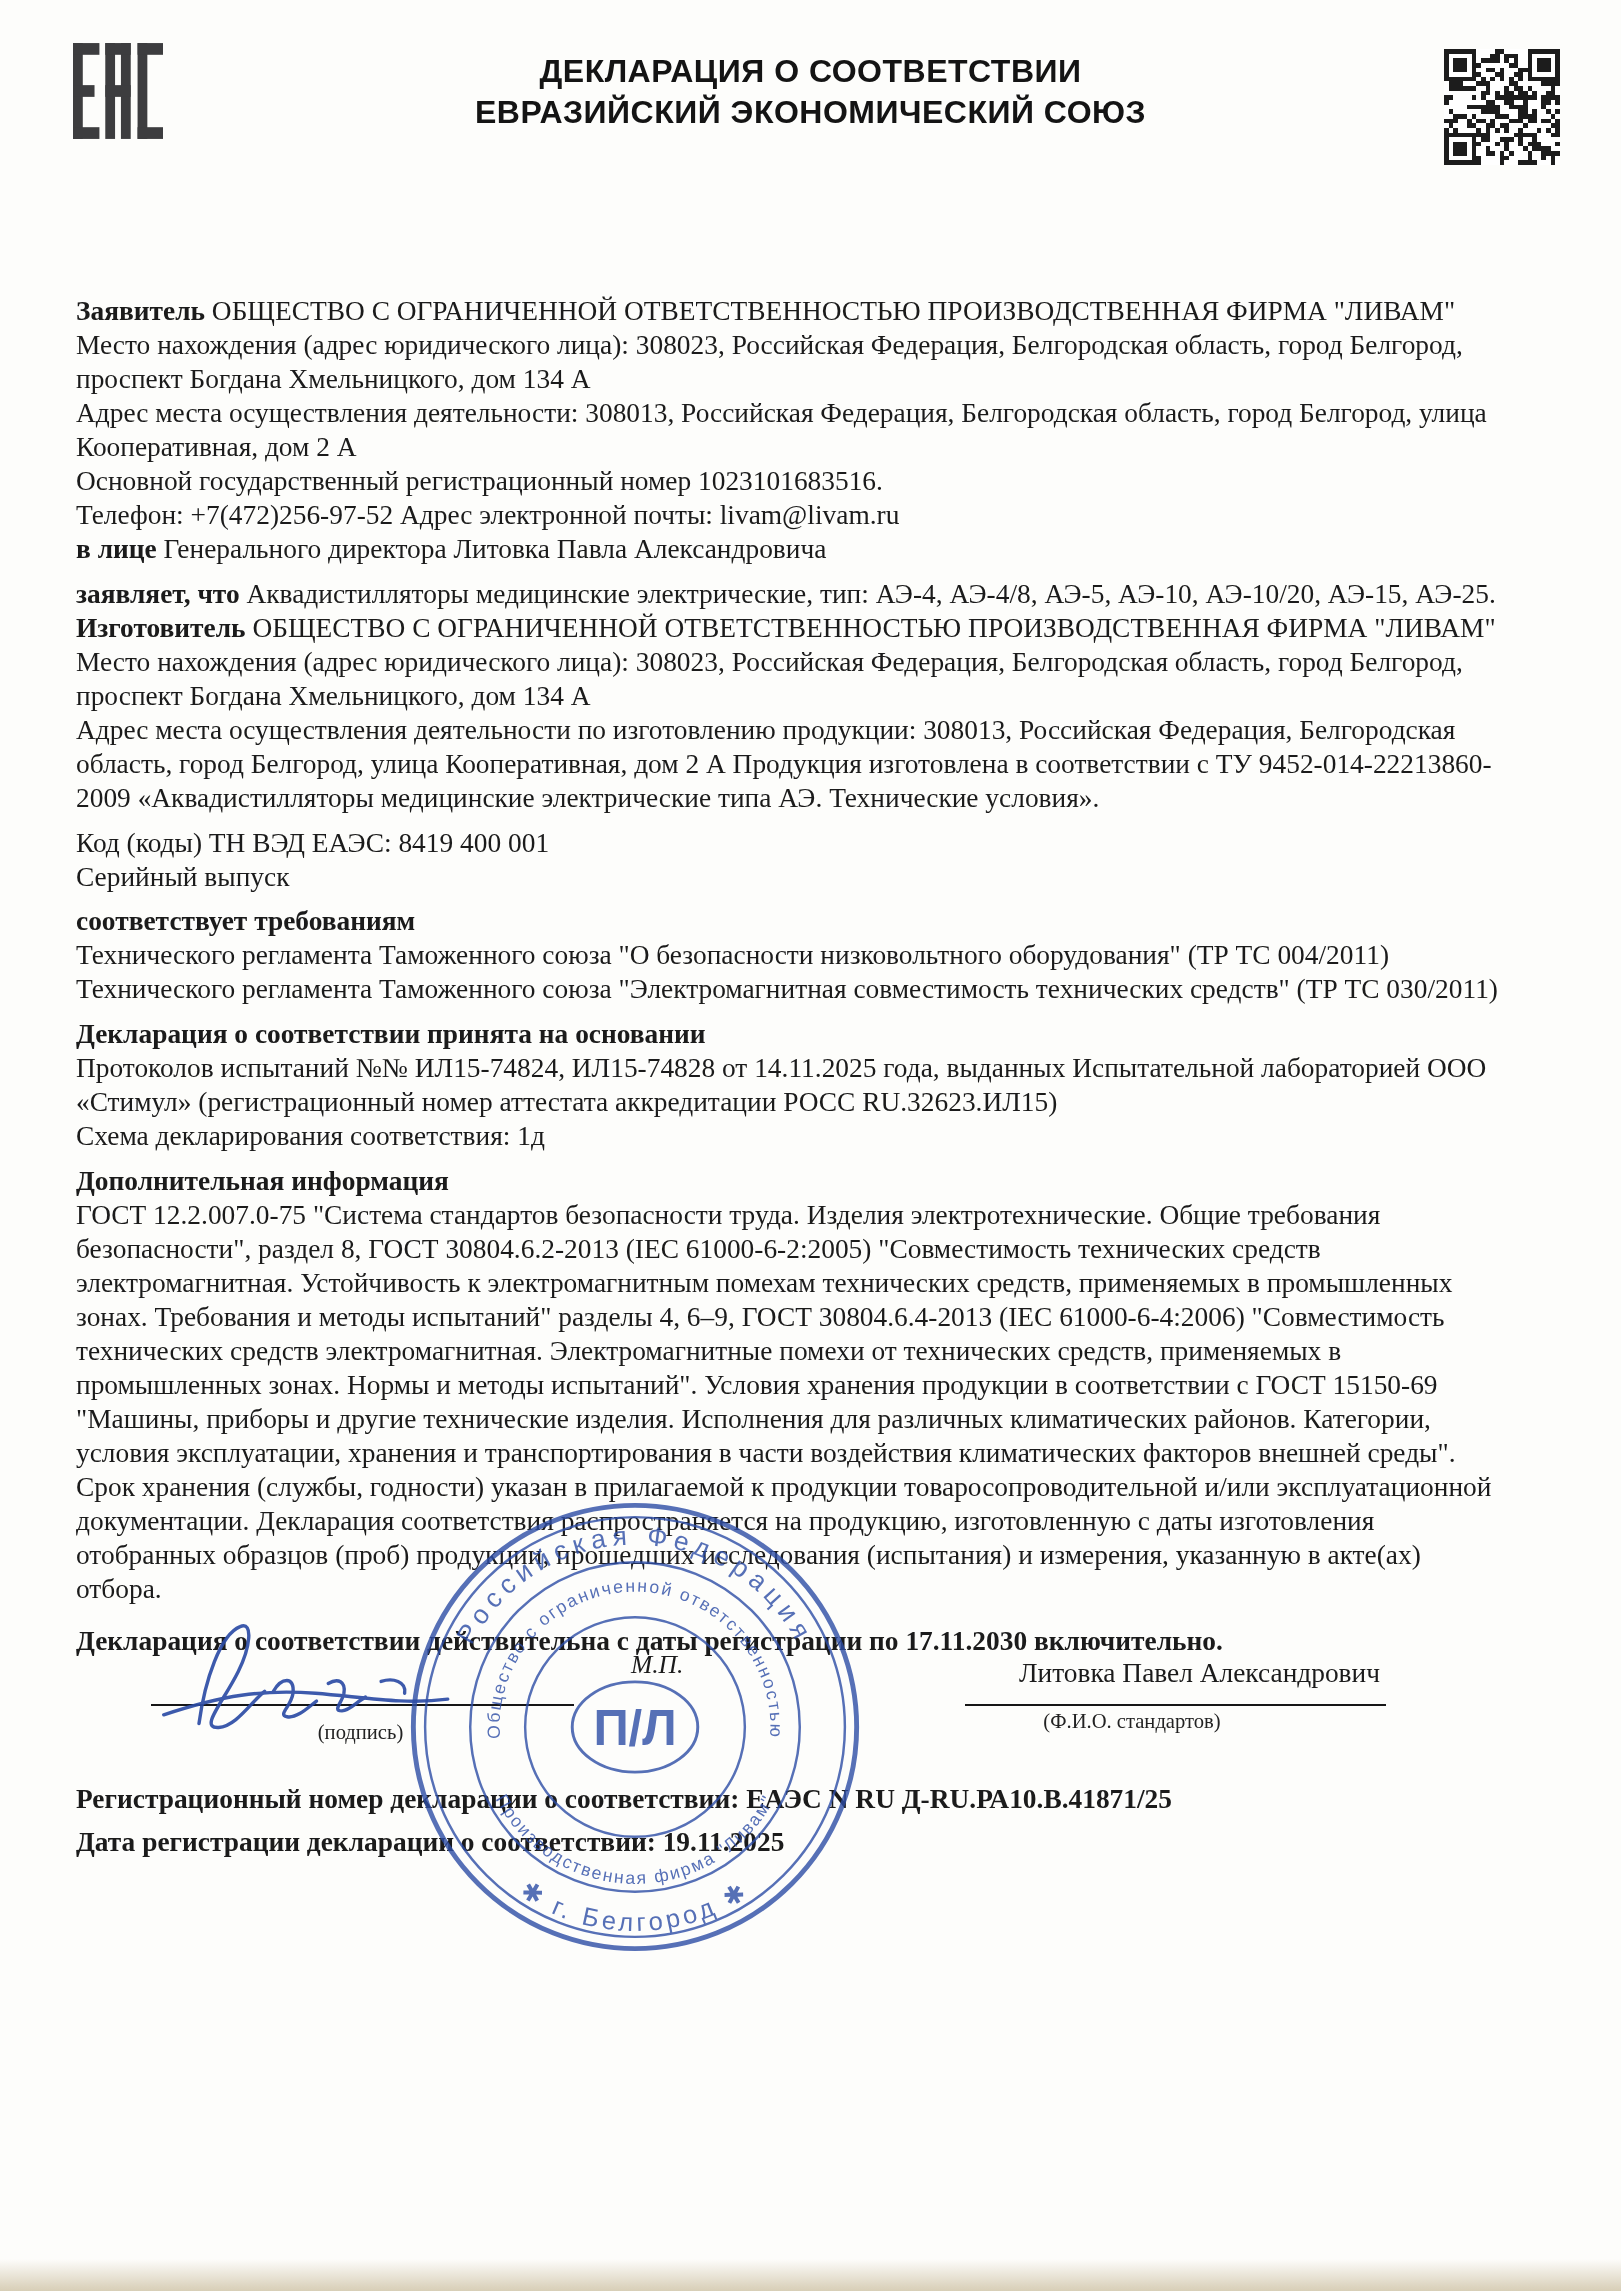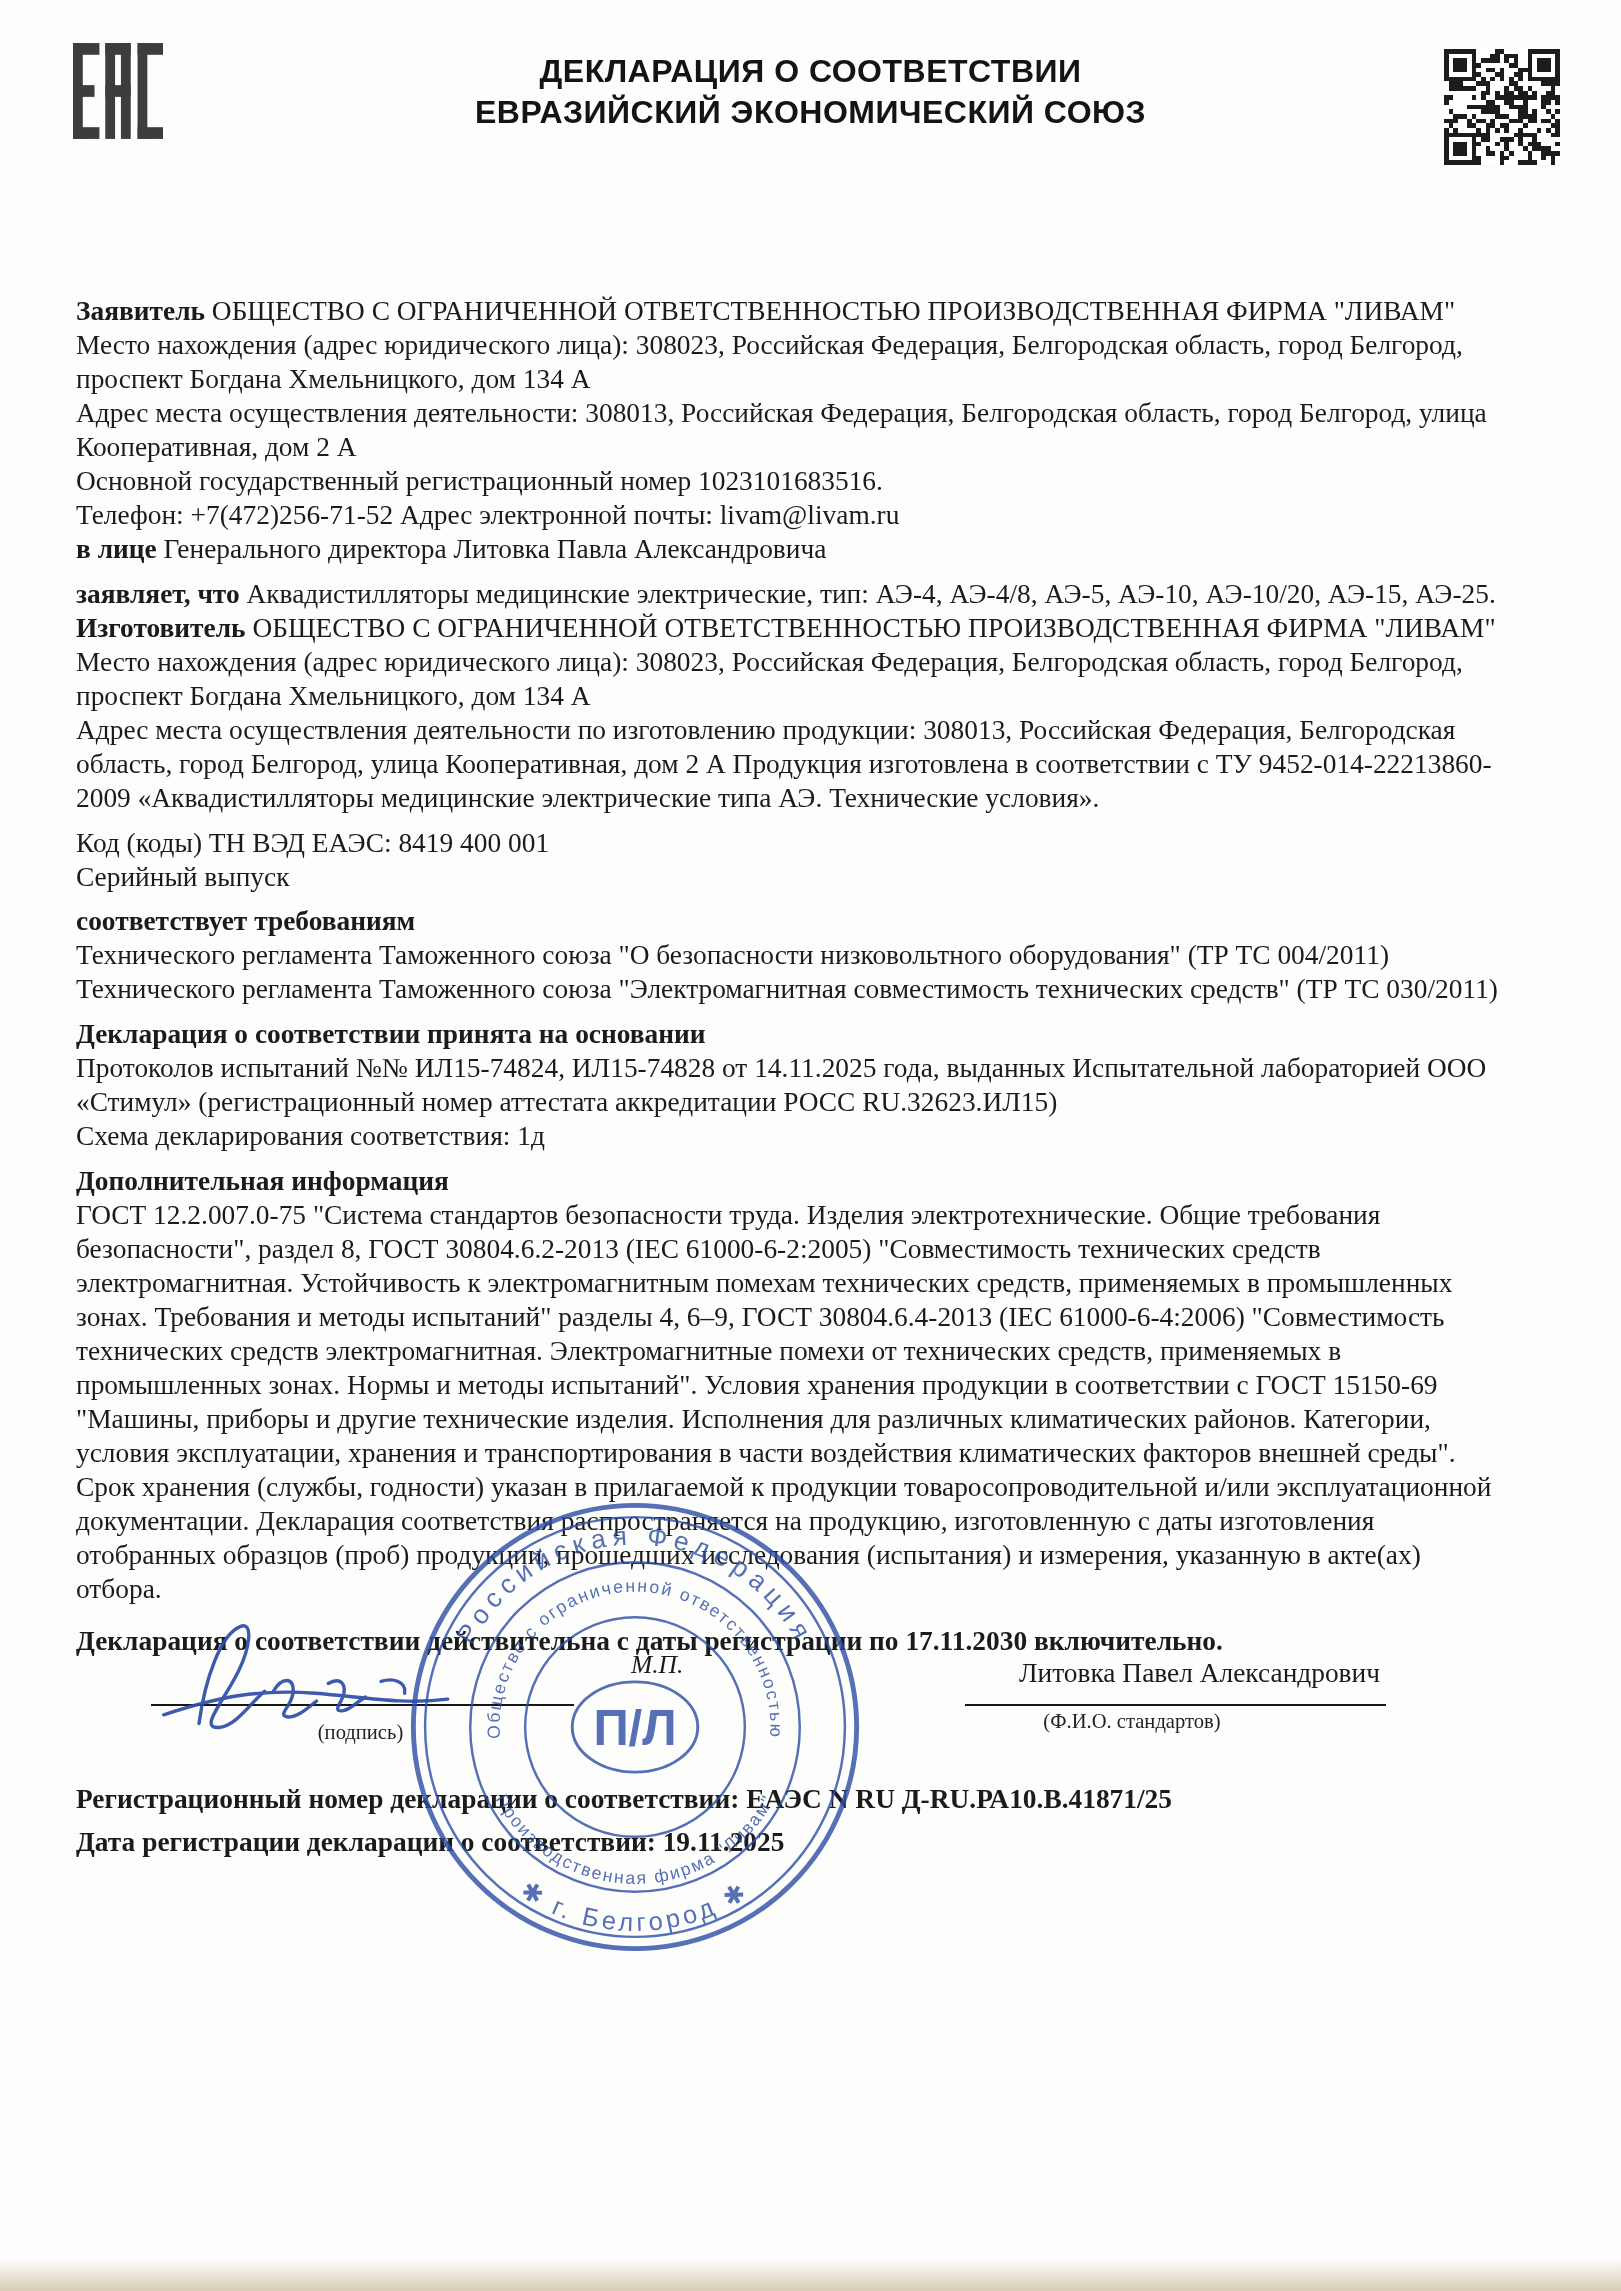--- a/index.html
+++ b/index.html
@@ -396,21 +396,21 @@
         <rect x="23" y="24" width="1" height="1"></rect>
       </svg>
   </div>
 
   <div class="doc">
 
     <p class="para"><span class="b">Заявитель</span><span> ОБЩЕСТВО С ОГРАНИЧЕННОЙ ОТВЕТСТВЕННОСТЬЮ ПРОИЗВОДСТВЕННАЯ ФИРМА "ЛИВАМ"</span></p>
     <p class="para"><span>Место нахождения (адрес юридического лица): 308023, Российская Федерация, Белгородская область, город Белгород, проспект Богдана Хмельницкого, дом 134 А</span></p>
     <p class="para"><span>Адрес места осуществления деятельности: 308013, Российская Федерация, Белгородская область, город Белгород, улица Кооперативная, дом 2 А</span></p>
     <p class="para"><span>Основной государственный регистрационный номер 1023101683516.</span></p>
-    <p class="para"><span>Телефон: +7(472)256-71-52 Адрес электронной почты: livam@livam.ru</span></p>
+    <p class="para"><span>Телефон: +7(472)256-97-52 Адрес электронной почты: livam@livam.ru</span></p>
     <p class="para"><span class="b">в лице</span><span> Генерального директора Литовка Павла Александровича</span></p>
 
     <p class="para gap"><span class="b">заявляет, что</span><span> Аквадистилляторы медицинские электрические, тип: АЭ-4, АЭ-4/8, АЭ-5, АЭ-10, АЭ-10/20, АЭ-15, АЭ-25.</span></p>
     <p class="para"><span class="b">Изготовитель</span><span> ОБЩЕСТВО С ОГРАНИЧЕННОЙ ОТВЕТСТВЕННОСТЬЮ ПРОИЗВОДСТВЕННАЯ ФИРМА "ЛИВАМ"</span></p>
     <p class="para"><span>Место нахождения (адрес юридического лица): 308023, Российская Федерация, Белгородская область, город Белгород, проспект Богдана Хмельницкого, дом 134 А</span></p>
     <p class="para"><span>Адрес места осуществления деятельности по изготовлению продукции: 308013, Российская Федерация, Белгородская область, город Белгород, улица Кооперативная, дом 2 А Продукция изготовлена в соответствии с ТУ 9452-014-22213860-2009 «Аквадистилляторы медицинские электрические типа АЭ. Технические условия».</span></p>
 
     <p class="para gap"><span>Код (коды) ТН ВЭД ЕАЭС: 8419 400 001</span></p>
     <p class="para"><span>Серийный выпуск</span></p>
 

